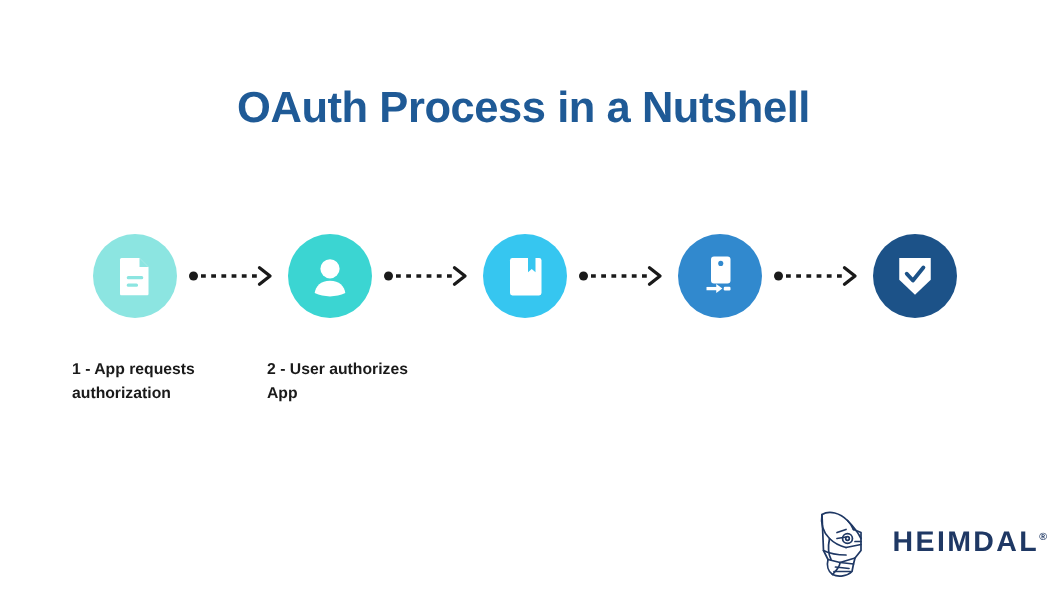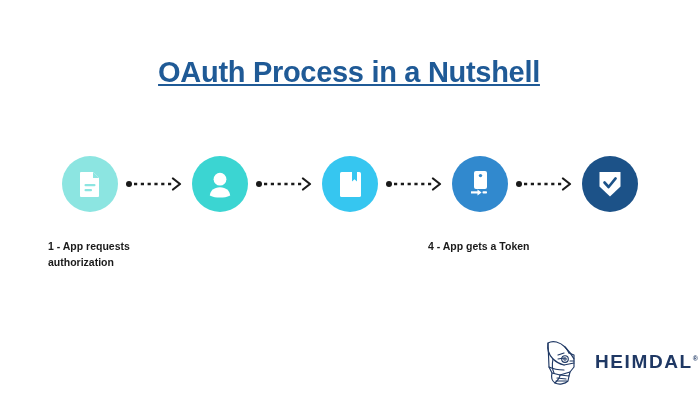--- a/index.html
+++ b/index.html
@@ -26,21 +26,20 @@
     position: absolute;
     top: 56px;
     left: 0;
     width: 698px;
     text-align: center;
     font-size: 29px;
     font-weight: bold;
     letter-spacing: -0.3px;
     color: #1f5a96;
     white-space: nowrap;
-    text-decoration: underline;
   }
 
   
   .flow {
     position: absolute;
     top: 156px;
     left: 0;
     width: 698px;
     height: 58px;
   }
@@ -199,21 +198,21 @@
           <path d="M2.5 2 h21 v14.5 L13 26.5 L2.5 16.5 z" fill="#ffffff"></path>
           <polyline points="7.5,12.5 11.6,17 18.6,8.4" fill="none" stroke="#1c5288" stroke-width="2.6" stroke-linecap="round" stroke-linejoin="round"></polyline>
         </svg>
       </span>
     </div>
 
   </div>
 
   <div class="captions">
     <div class="caption" style="left:48px;">1 - App requests authorization</div>
-    <div class="caption" style="left:428px;">4 - App gets a Token</div>
+    <div class="caption" style="left:178px;">2 - User authorizes App</div>
   </div>
 
   <div class="logo">
     <span class="logo-mark">
       <svg width="48" height="50" viewBox="0 0 48 50" aria-hidden="true">
         <g fill="none" stroke="#1f3864" stroke-width="1.15" stroke-linecap="round" stroke-linejoin="round">
           <path d="M8 6 C13 3 20 5 25 10 C29 14 32 18 34 22 L34 30 L30 35 L20 38 L12 36 L9 30 Z"></path>
           <path d="M8 6 C7 12 9 18 13 22 C16 25 20 27 24 28"></path>
           <path d="M13 22 C12 27 12 32 14 36"></path>
           <path d="M24 28 L34 26"></path>

